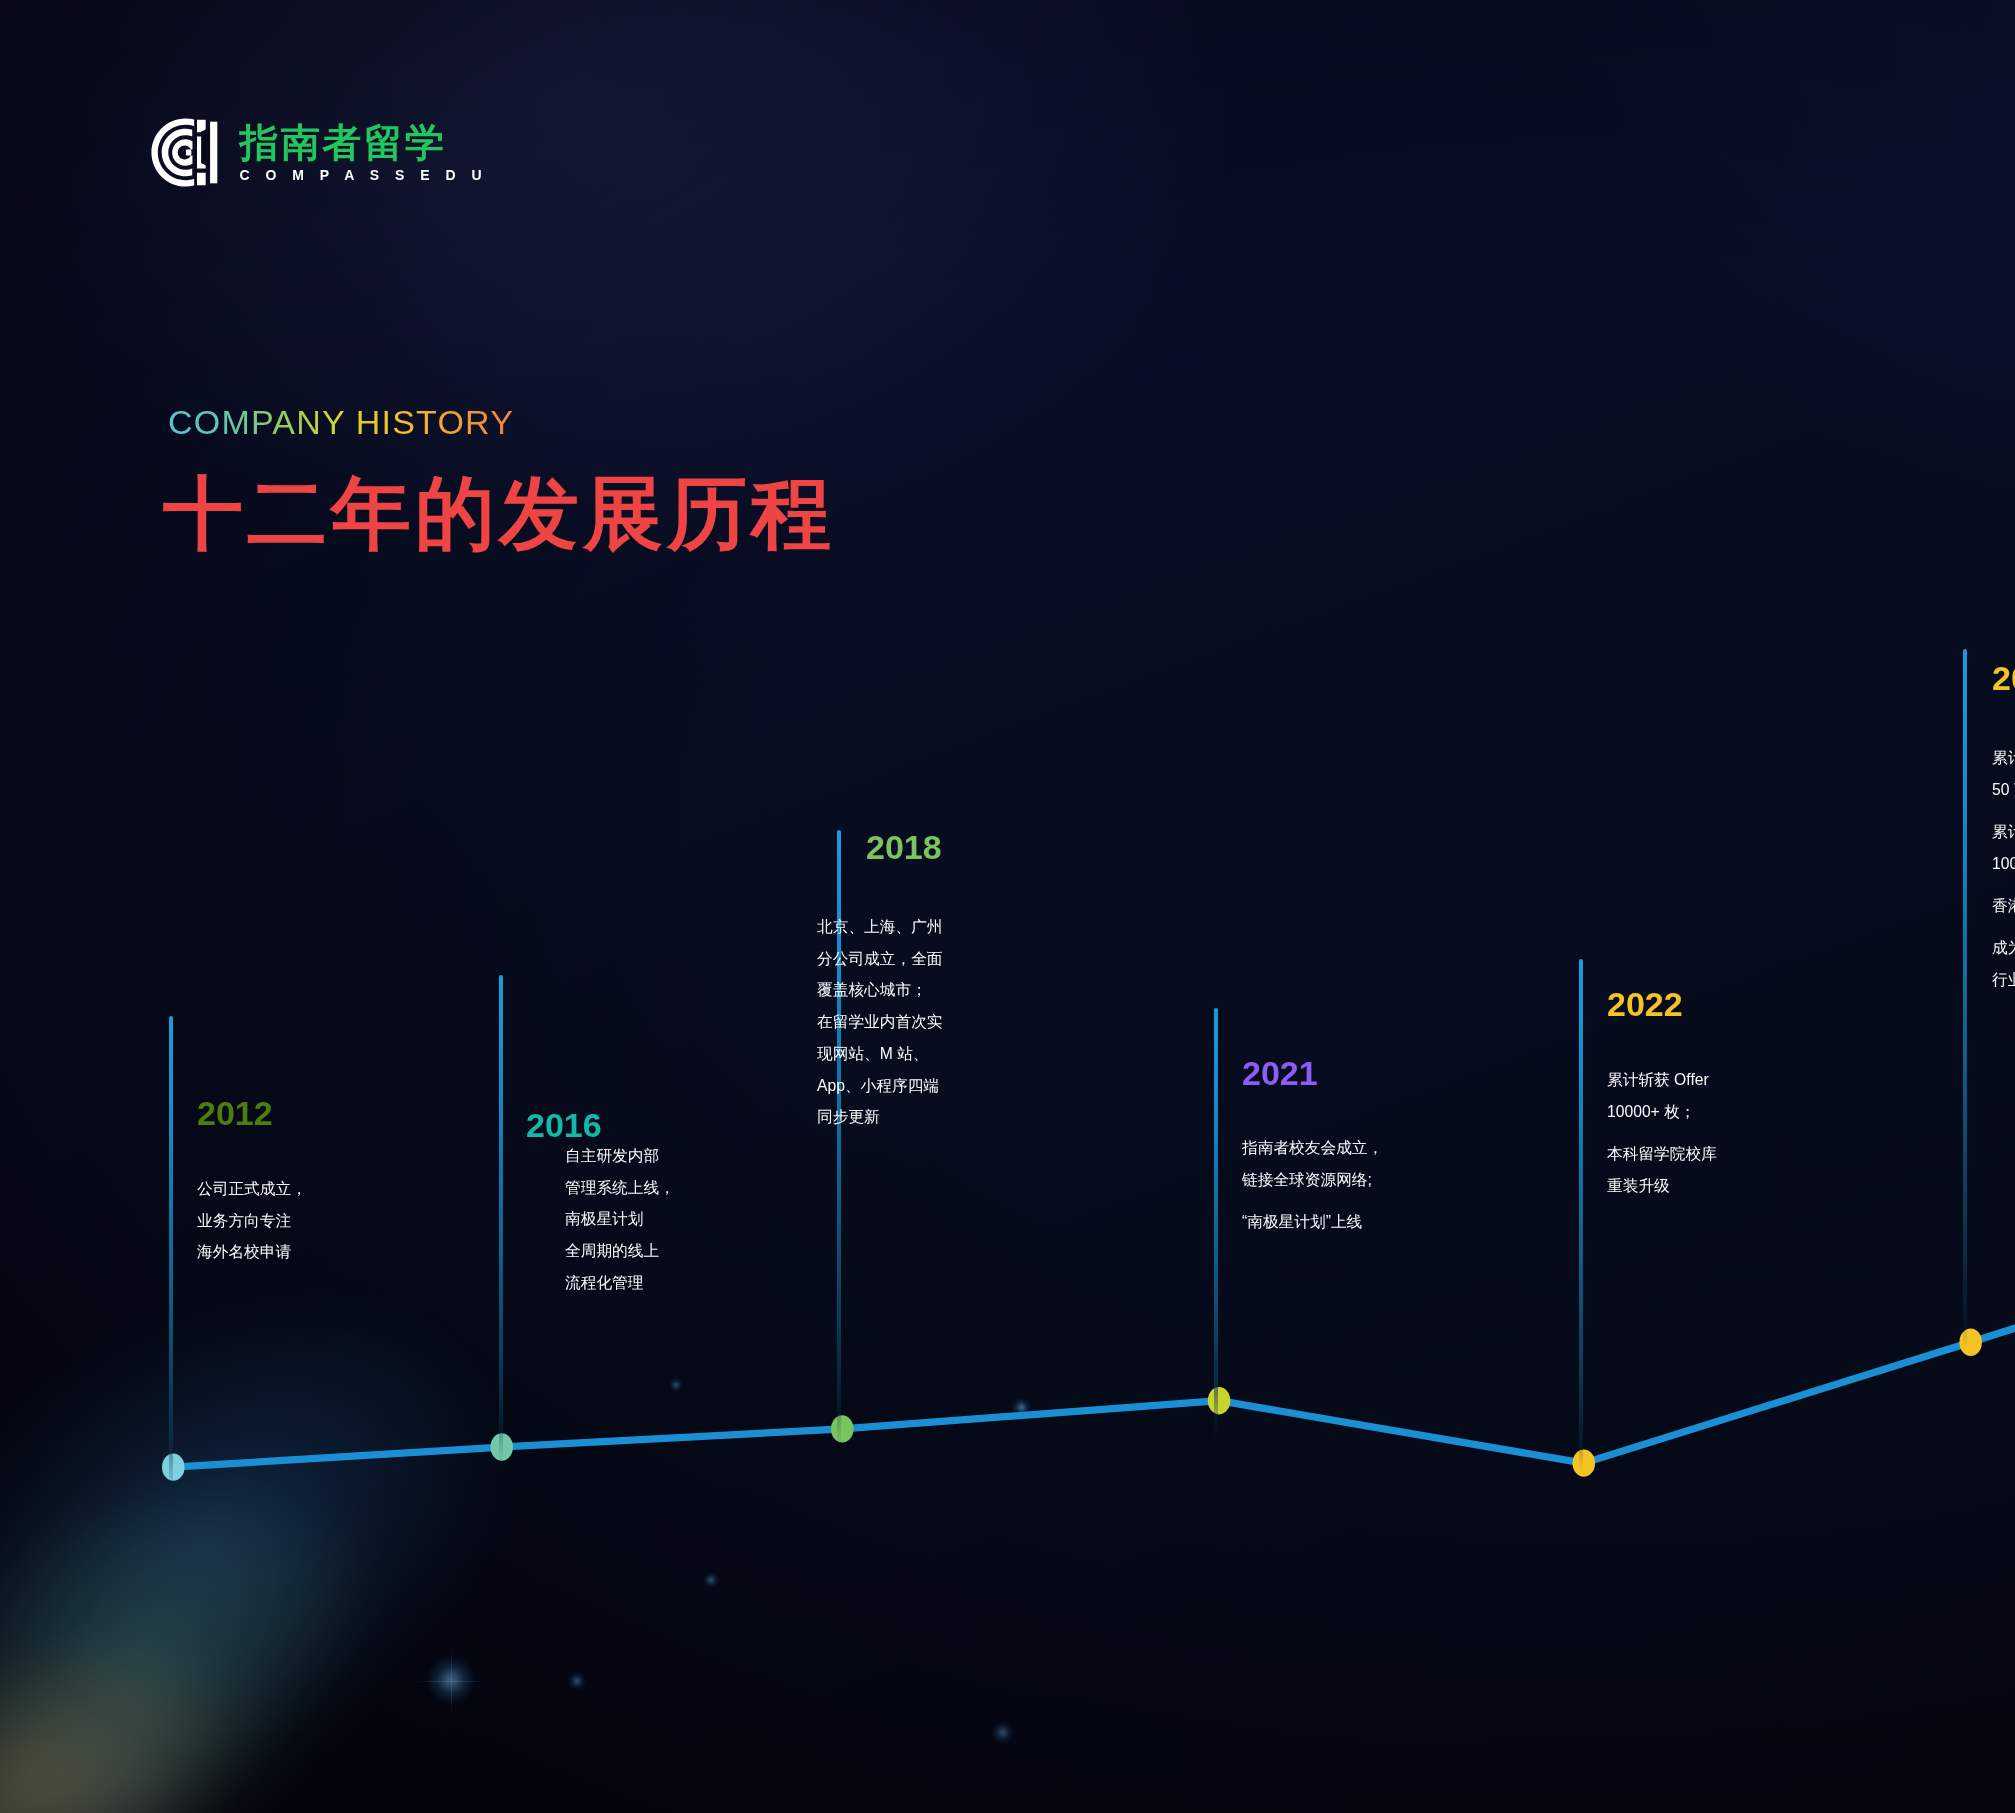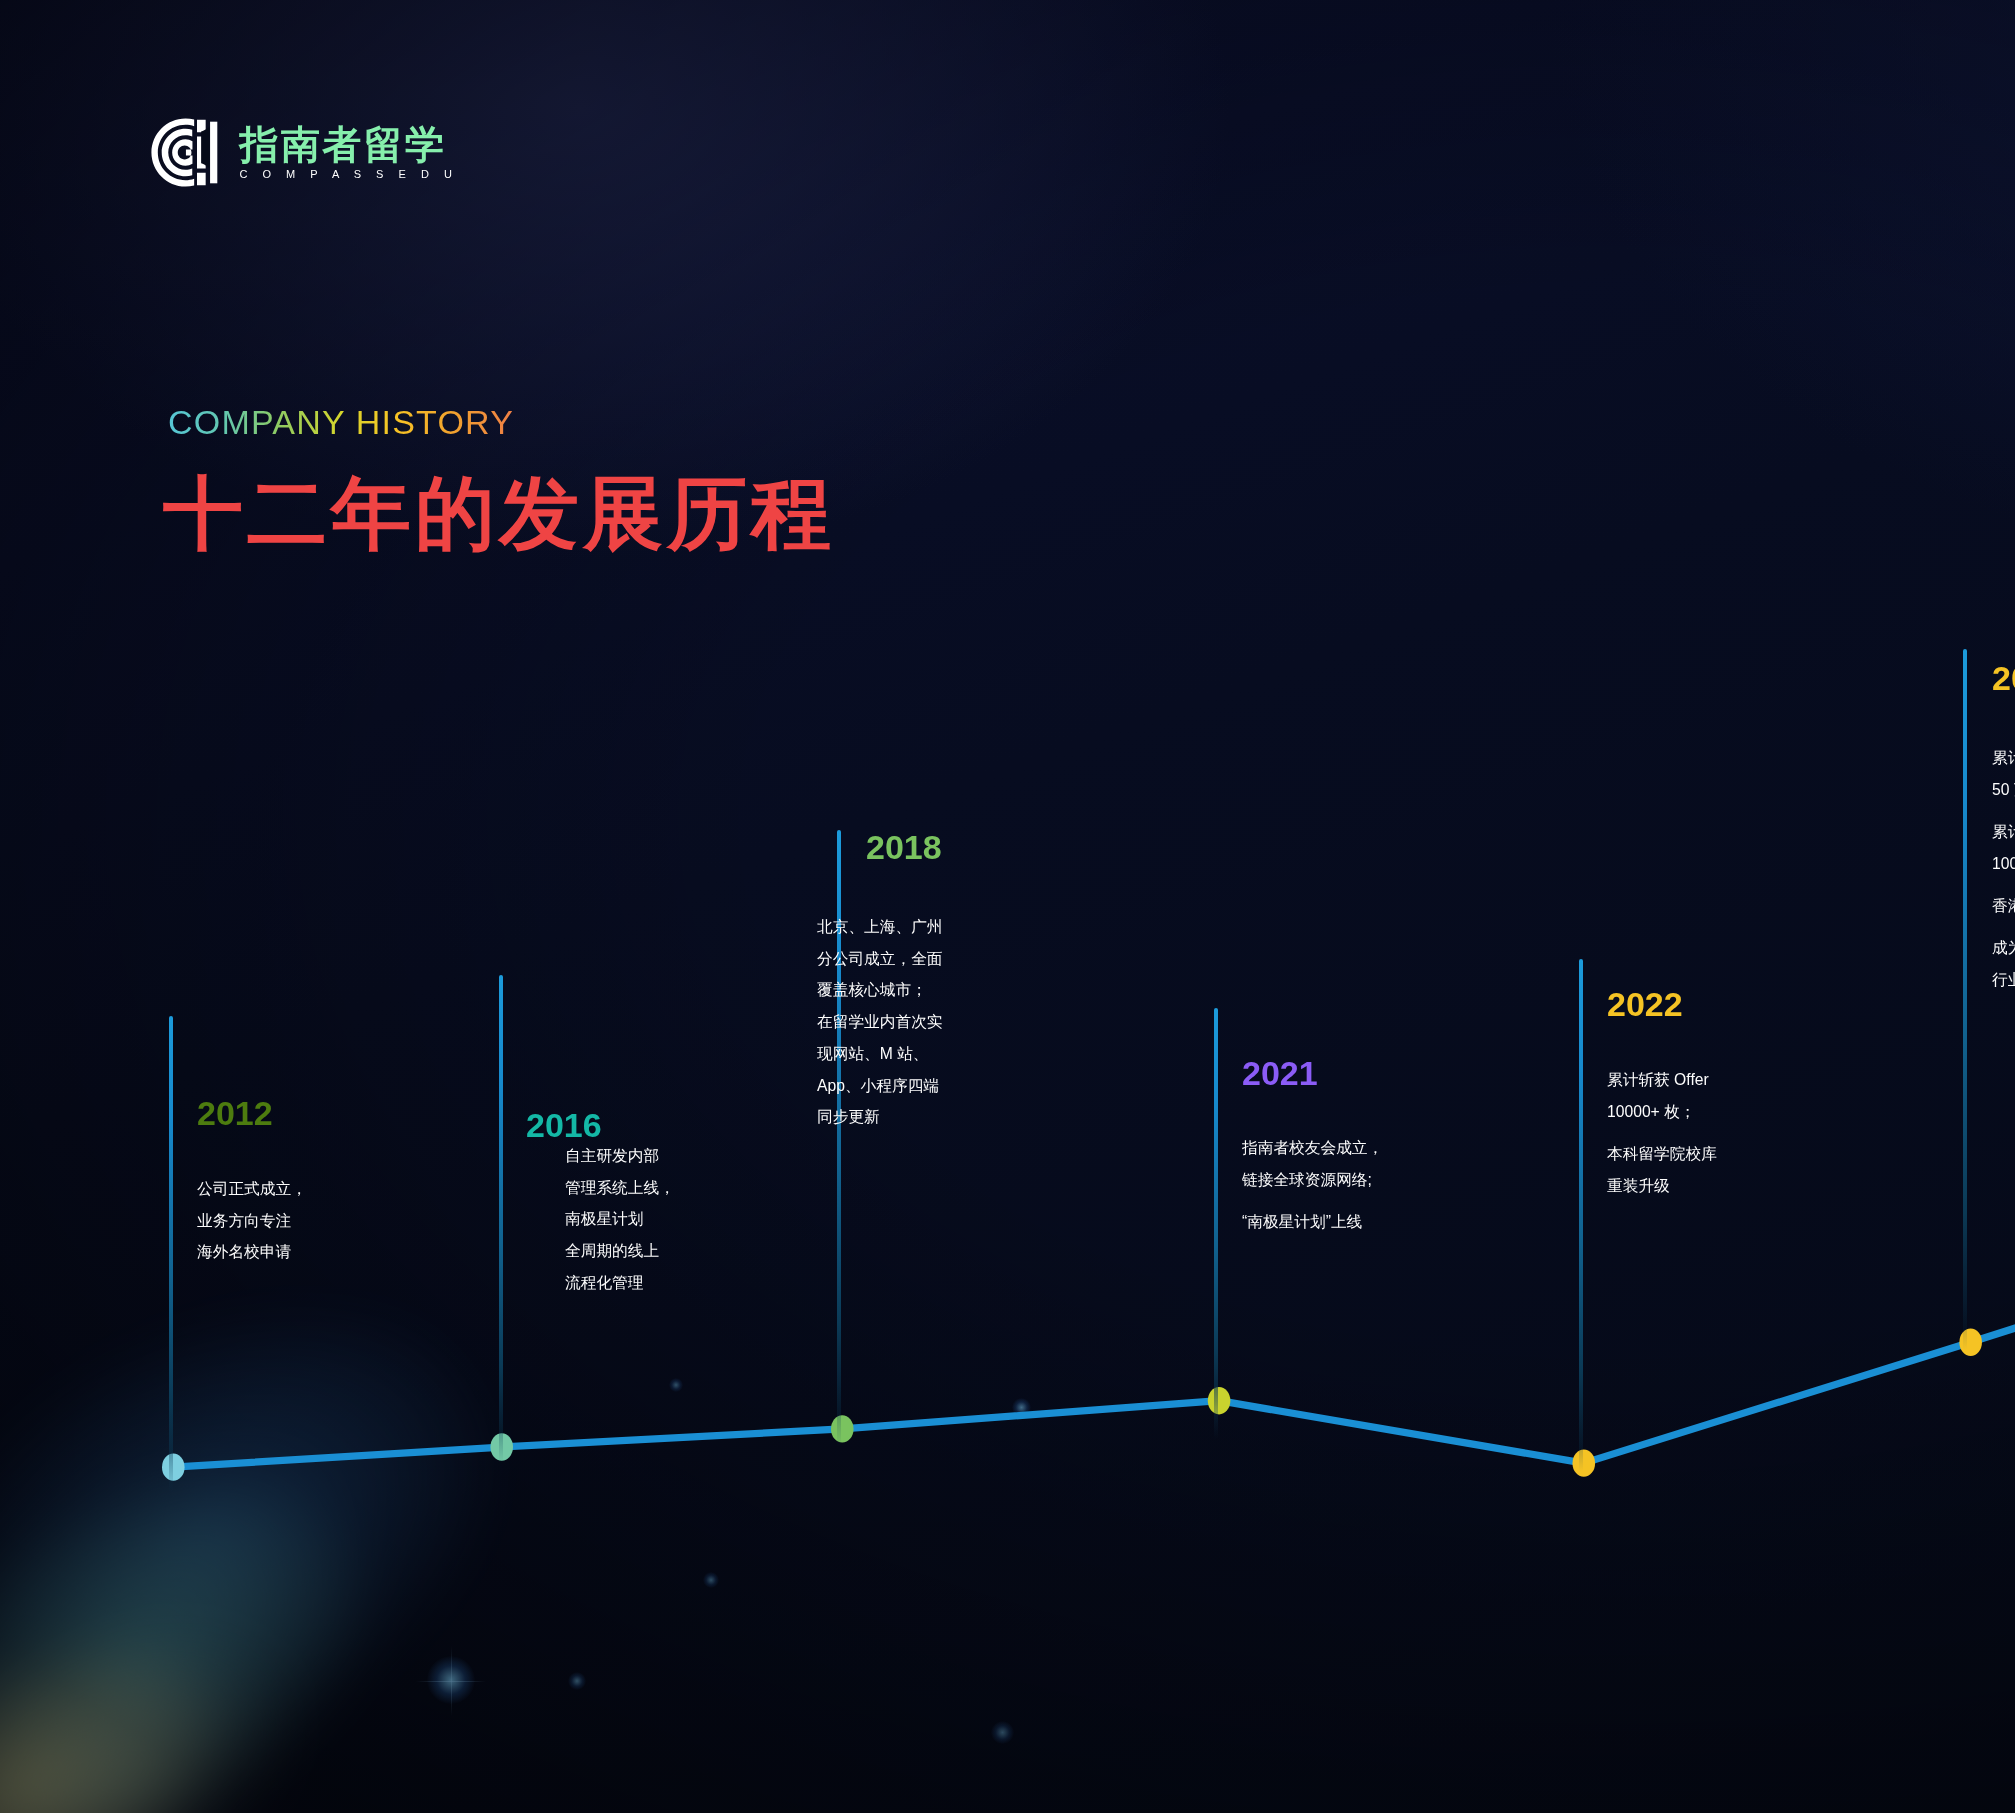--- a/index.html
+++ b/index.html
@@ -43,22 +43,22 @@
   .starflare:before,.starflare:after{
     content:"";position:absolute;background:linear-gradient(90deg,rgba(120,190,255,0),rgba(150,210,255,.5),rgba(120,190,255,0));
   }
   .starflare:before{left:-140%;top:50%;width:380%;height:0.8px;}
   .starflare:after{left:50%;top:-140%;width:0.8px;height:380%;background:linear-gradient(180deg,rgba(120,190,255,0),rgba(150,210,255,.4),rgba(120,190,255,0));}
 
   
   .logo-wrap{position:absolute;left:150px;top:117px;display:flex;align-items:center;gap:18.5px;}
   .logo-mark{width:71px;height:71px;}
   .logo-text{display:flex;flex-direction:column;gap:5.6px;}
-  .logo-cn{font-size:39px;font-weight:700;color:#86efac;letter-spacing:2.4px;line-height:1;}
-  .logo-en{font-size:11px;font-weight:400;color:#ffffff;letter-spacing:6px;line-height:1;}
+  .logo-cn{font-size:39px;font-weight:700;color:#22c55e;letter-spacing:2.4px;line-height:1;}
+  .logo-en{font-size:14px;font-weight:700;color:#ffffff;letter-spacing:6px;line-height:1;}
 
   
   .eyebrow{
     position:absolute;left:168px;top:403px;
     font-size:34px;font-weight:400;letter-spacing:1.2px;
     background:linear-gradient(90deg,#56c6d6 0%, #62c7b0 16%, #8ecb62 32%, #d6d62c 50%, #f7c325 66%, #f1a22e 82%, #ef7f46 100%);
     -webkit-background-clip:text;background-clip:text;color:transparent;
     white-space:nowrap;
   }
   .headline{

